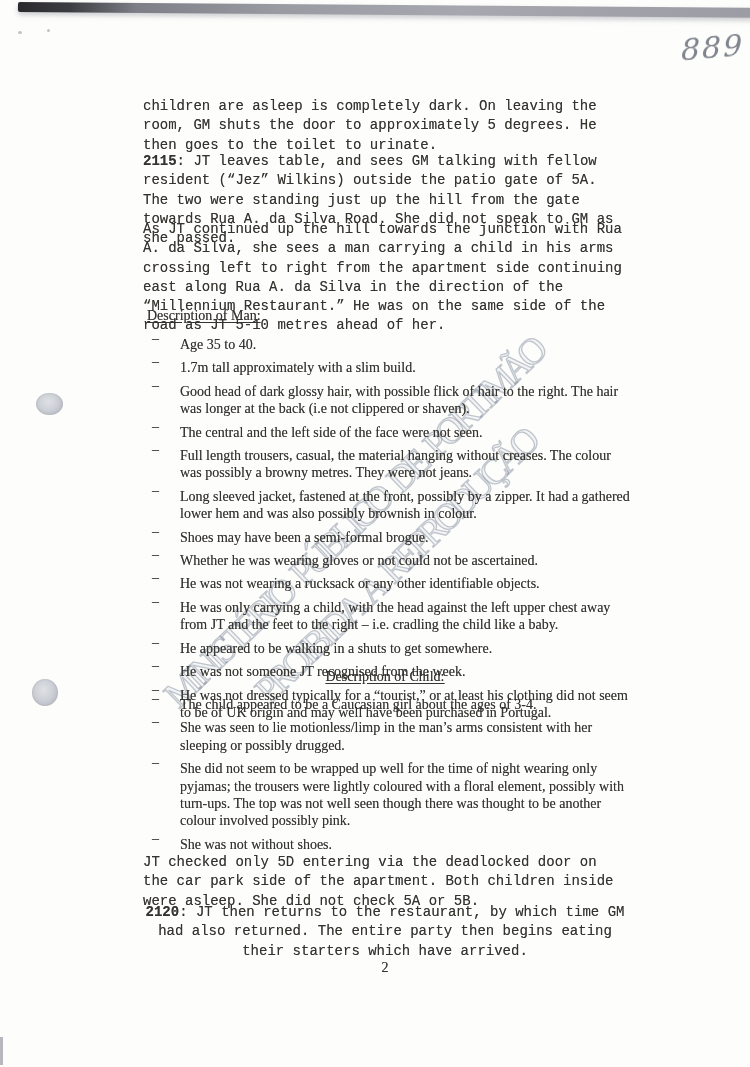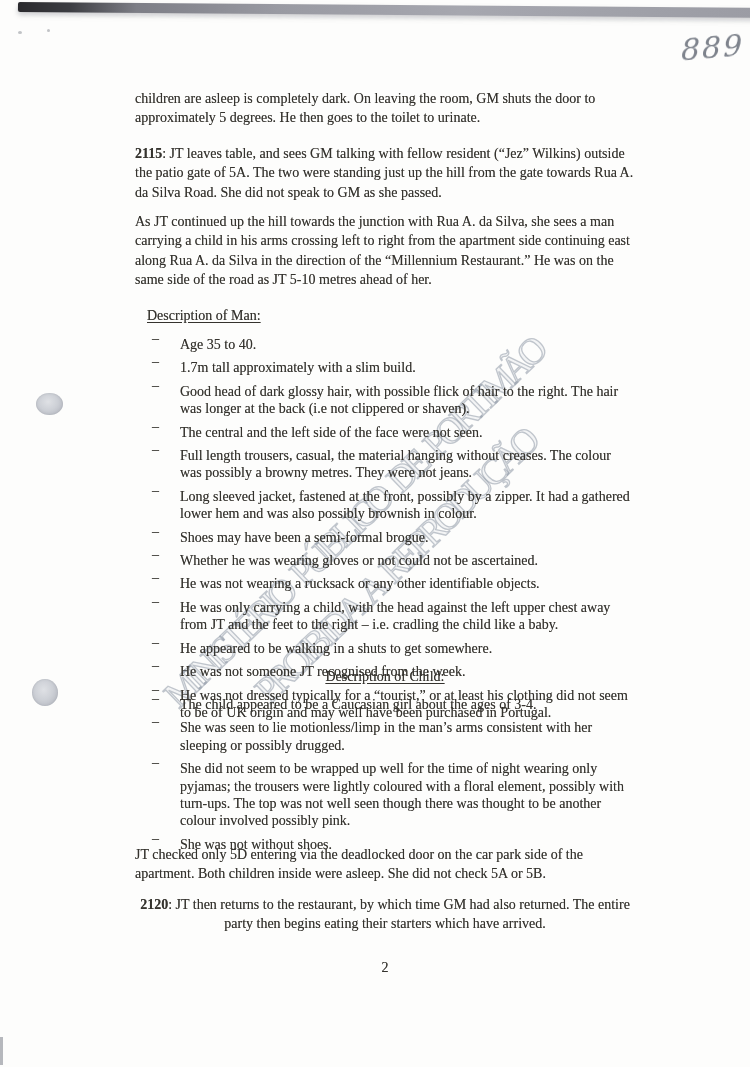--- a/index.html
+++ b/index.html
@@ -54,21 +54,21 @@
     letter-spacing:-5px;word-spacing:7px;
     color:rgba(190,196,206,.15);
     -webkit-text-stroke:1.3px rgba(146,154,168,.55);
     white-space:nowrap;
     pointer-events:none;
   }
 
   
   #content{position:absolute;left:135px;top:0;width:500px;font-size:14px;}
   .blk{position:absolute;left:0;right:0;}
-  p.body{margin:0;line-height:19.3px;text-shadow:0 0 .45px rgba(45,43,38,.55);}
+  p.body{margin:8px;line-height:19.3px;text-shadow:0 0 .45px rgba(45,43,38,.55);font-family:Liberation Mono, monospace;}
   .tbold{font-weight:bold;}
   h2.heading{
     margin:12px;font-size:14px;font-weight:normal;line-height:19px;
     text-decoration:underline;text-underline-offset:2px;
     text-shadow:0 0 .45px rgba(45,43,38,.55);
   }
   ul.dashlist{margin:0;padding:0;list-style:none;line-height:17.4px;text-shadow:0 0 .45px rgba(45,43,38,.55);}
   ul.dashlist li{display:flex;}
   .dash{flex:none;margin-left:17px;width:28px;}
   .li-text{flex:1;margin-top:6px;}

